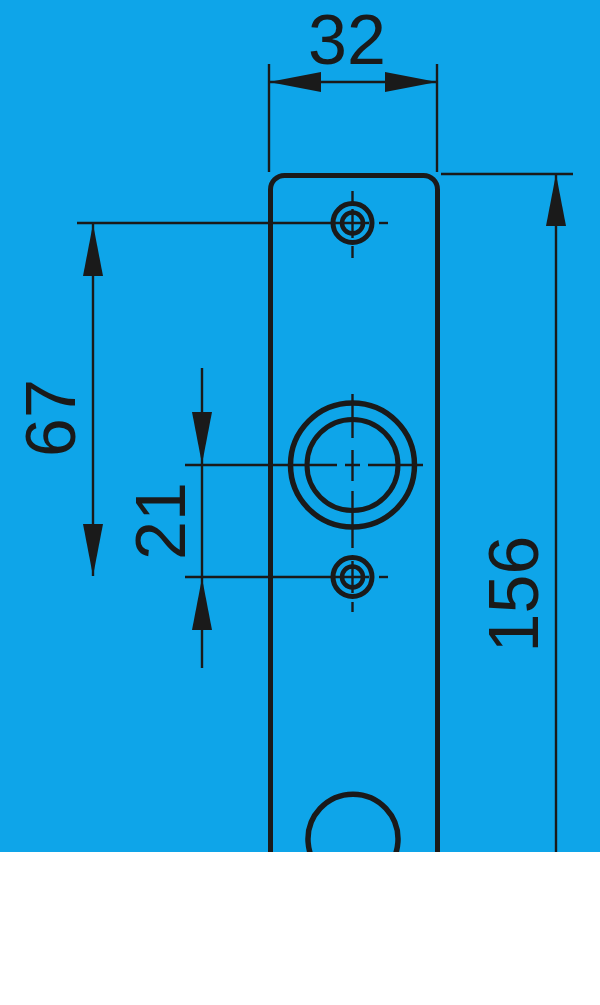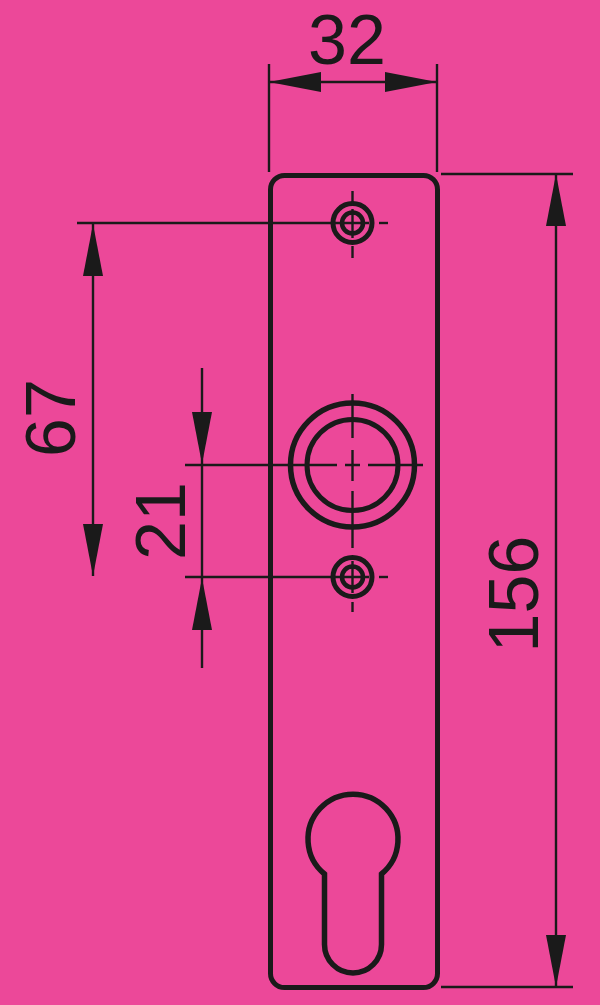--- a/index.html
+++ b/index.html
@@ -3,22 +3,22 @@
 <meta charset="utf-8">
 <style>
   html, body {
     margin: 0;
     padding: 0;
     background: #ffffff;
   }
   .canvas {
     position: relative;
     width: 600px;
-    height: 1005px;
-    background: #ec4899;
+    height: 852px;
+    background: #0ea5e9;
     overflow: hidden;
   }
   svg { display: block; }
   .thick  { stroke: #1a1a1a; stroke-width: 5;   fill: none; stroke-linecap: round; }
   .thick2 { stroke: #1a1a1a; stroke-width: 5.5; fill: none; }
   .mid    { stroke: #1a1a1a; stroke-width: 4.5; fill: none; }
   .thin   { stroke: #1a1a1a; stroke-width: 2.4; fill: none; stroke-linecap: butt; }
   .arrow  { fill: #1a1a1a; stroke: none; }
   .dim-text {
     font-family: "Liberation Sans", sans-serif;

